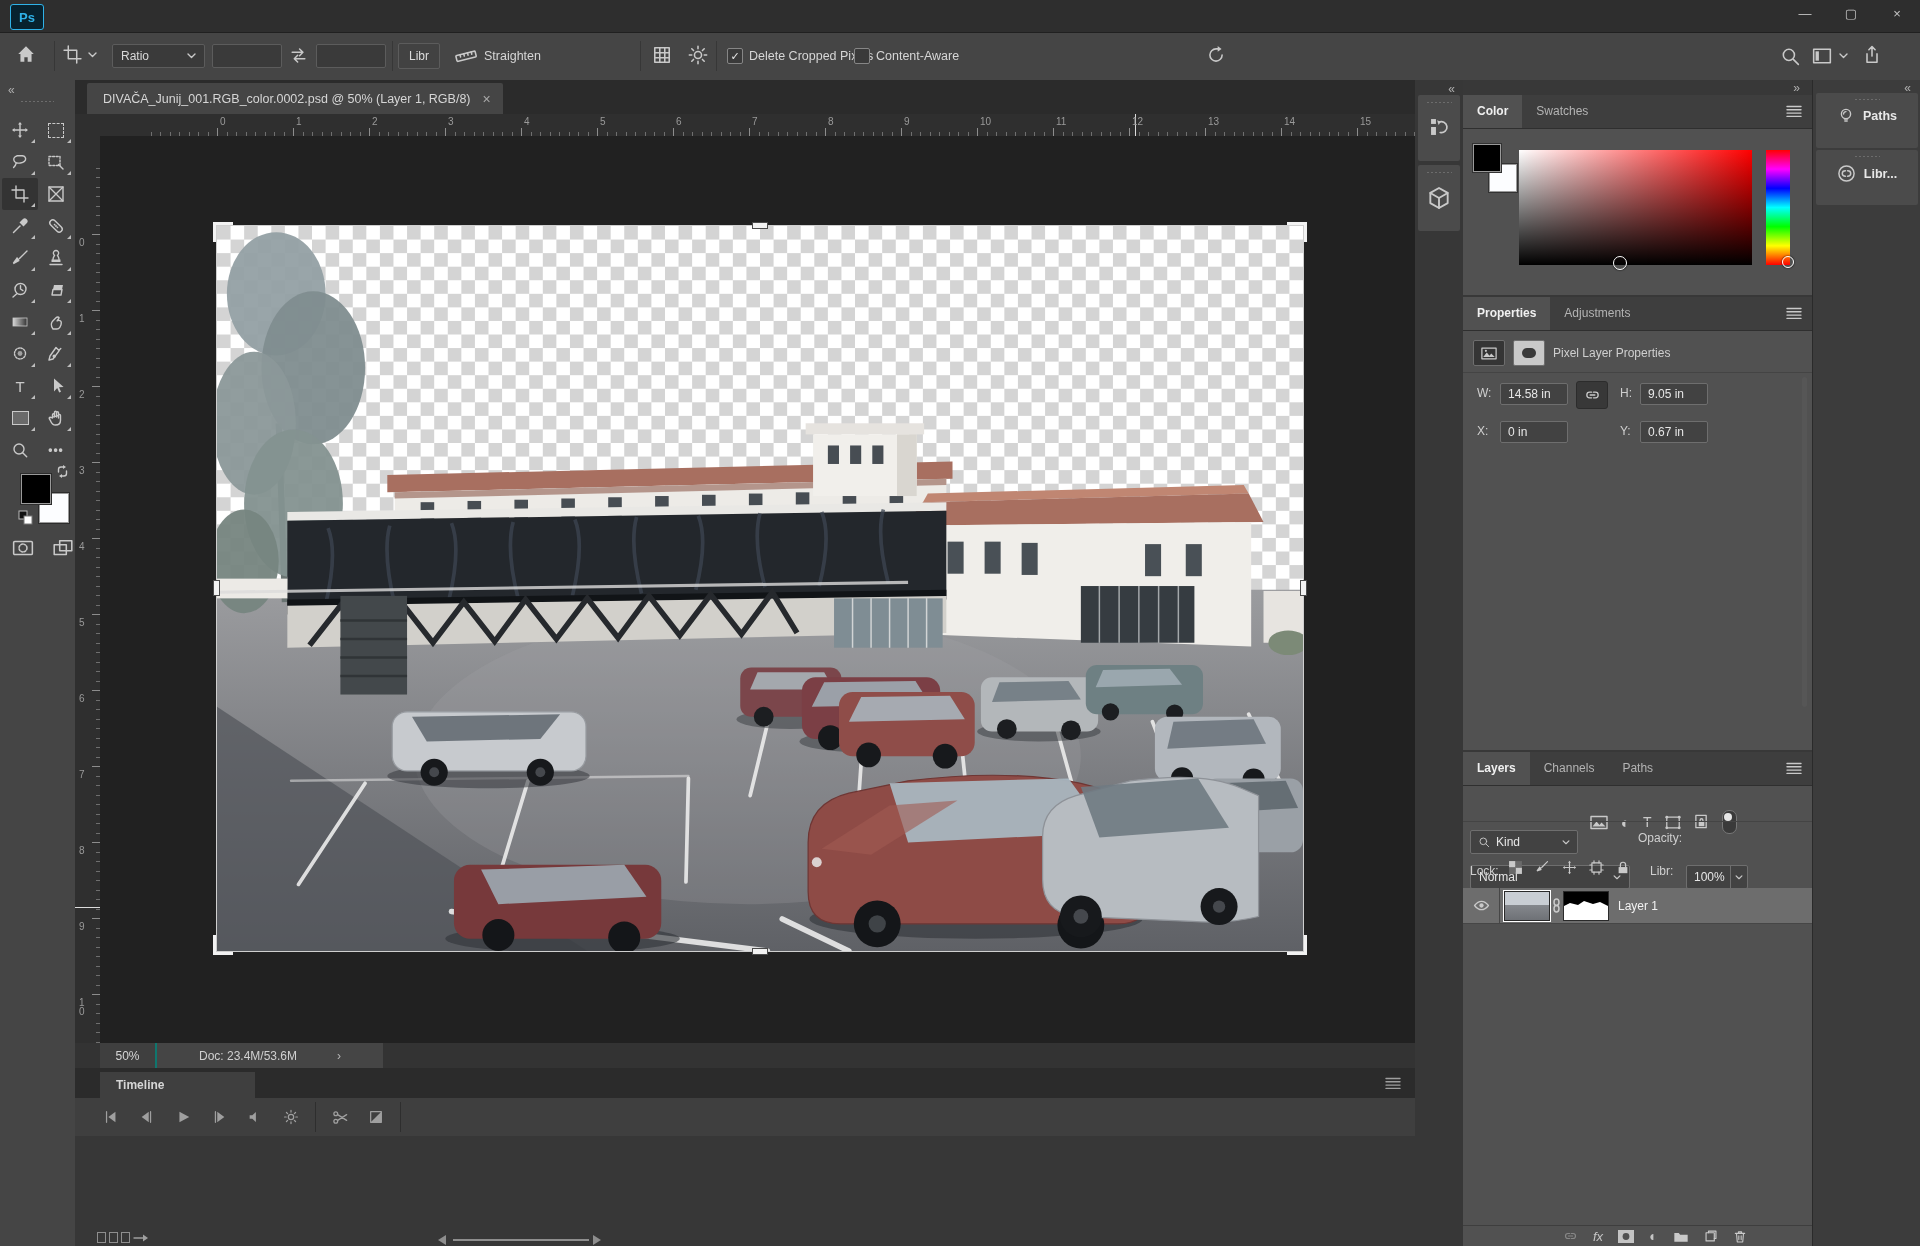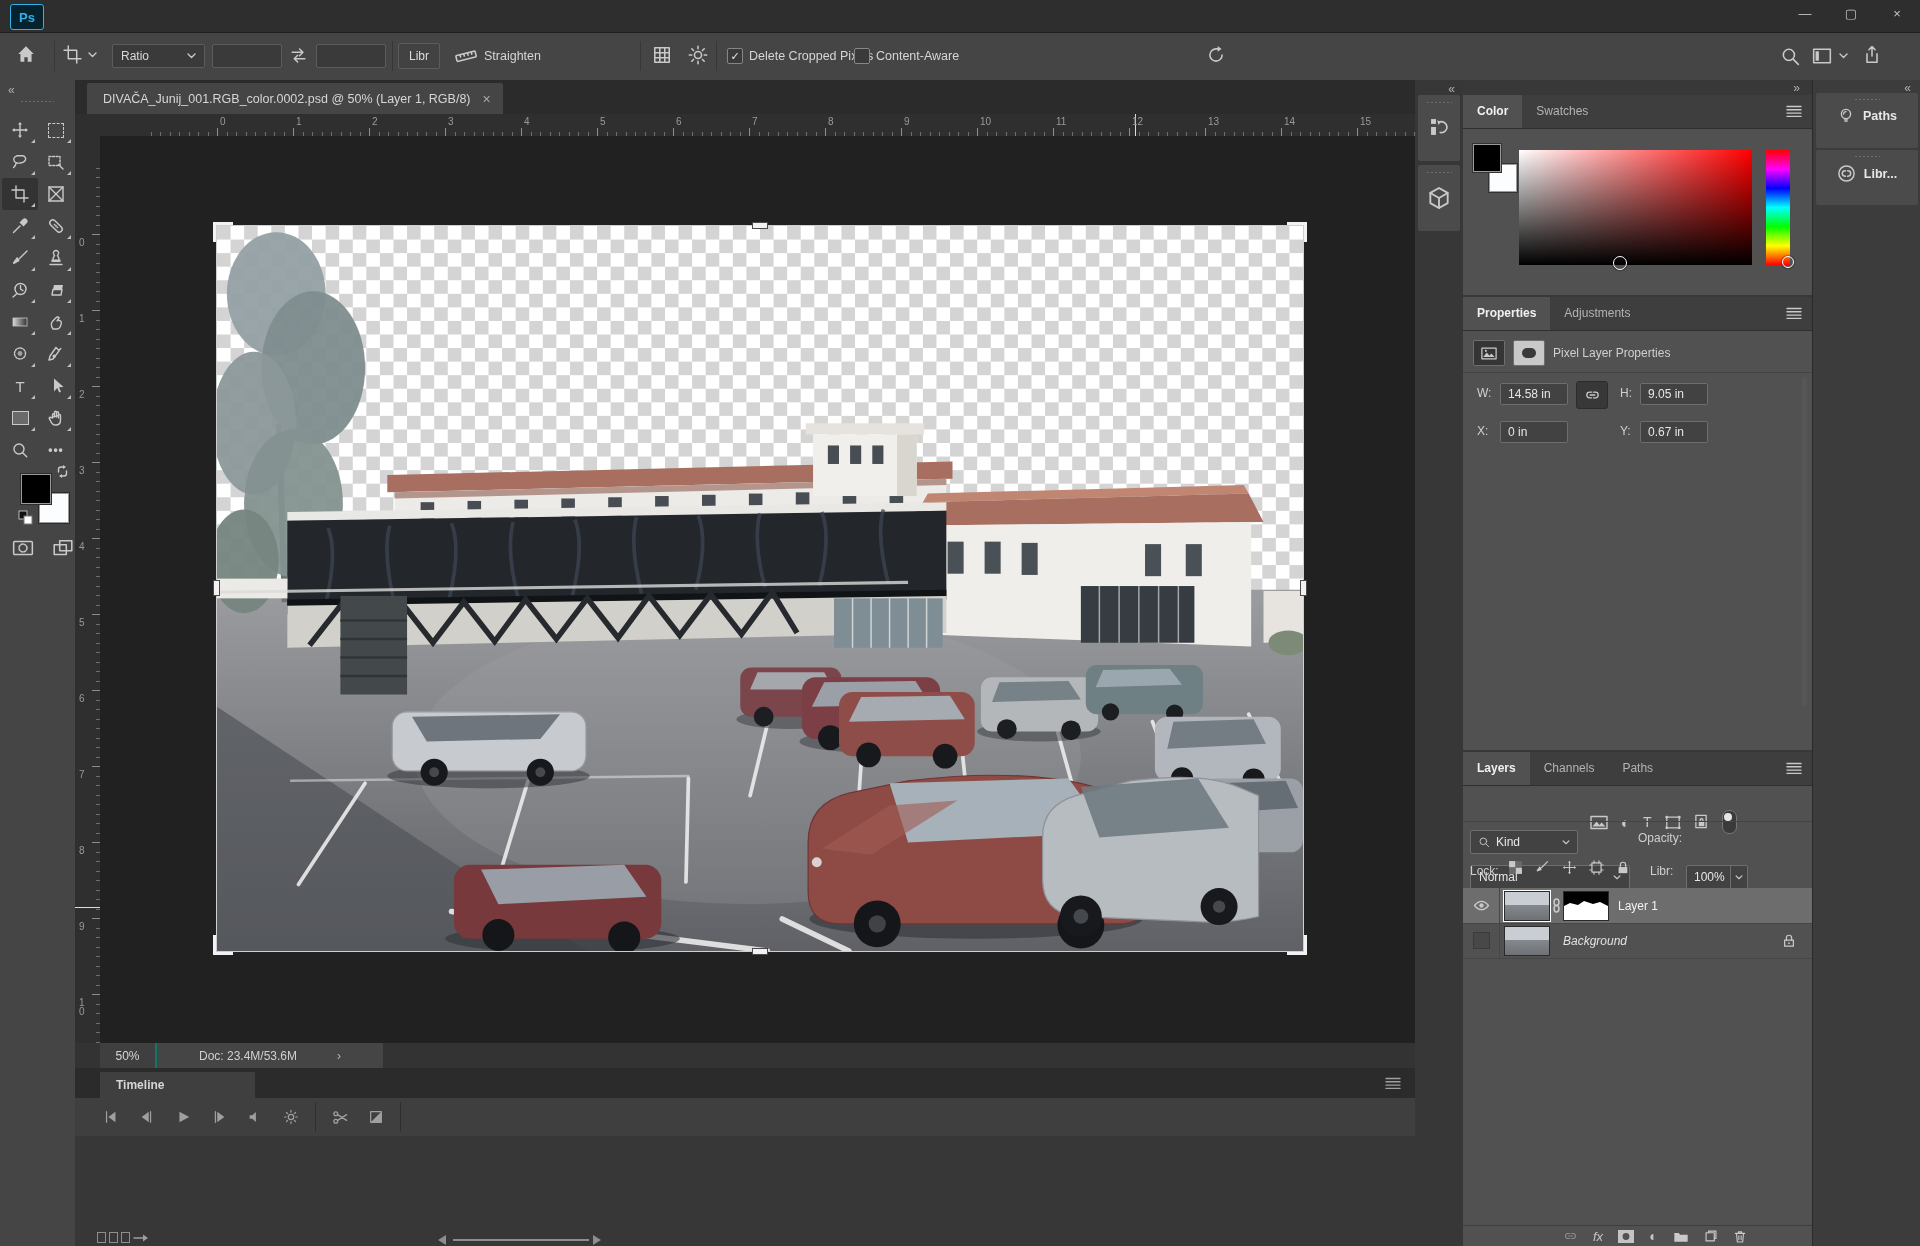--- a/index.html
+++ b/index.html
@@ -1100,32 +1100,20 @@
         <svg class="ic" width="11" height="15" viewBox="0 0 10 14" style="margin:0 1px">
             <ellipse cx="5" cy="4" rx="2.3" ry="3"></ellipse>
             <ellipse cx="5" cy="10" rx="2.3" ry="3"></ellipse>
           </svg>
         <svg width="44" height="28" style="border:1px solid #2a2a2a">
             <rect width="44" height="28" fill="#000"></rect>
             <path d="M0 28V14l6-3 8 2 6-4 9 3 7-2 8 4v14z" fill="#fff"></path>
           </svg>
         <span style="margin-left:9px;color:#f2f2f2">Layer 1</span>
       </div>
-      <div class="lrow" style="top:171px">
-        <div class="eyecell">
-          <div style="width:15px;height:15px;background:#484848;border:1px solid #3a3a3a"></div>
-        </div>
-        <div class="lthumb" style="margin-left:4px"></div>
-        <span style="margin-left:13px;font-style:italic;color:#e2e2e2">Background</span>
-        <svg class="ic" width="14" height="15" viewBox="0 0 16 17" style="margin-left:auto;margin-right:16px">
-            <rect x="3" y="8" width="10" height="7"></rect>
-            <path d="M5 8V5.5a3 3 0 0 1 6 0V8"></path>
-            <circle class="f" cx="8" cy="11.5" r="1"></circle>
-          </svg>
-      </div>
 
       <div class="abs" style="left:0;top:473px;width:349px;height:21px;border-top:1px solid #3e3e3e;display:flex;align-items:center;gap:15px;padding-left:100px;box-sizing:border-box">
         <svg class="ic dim" width="15" height="12" viewBox="0 0 18 14">
             <path d="M8 4H6a3 3 0 0 0 0 6h2M10 4h2a3 3 0 0 1 0 6h-2M6.5 7h5" opacity=".7"></path>
           </svg>
         <span style="font-style:italic;color:#c4c4c4;font-size:13px">fx</span>
         <svg width="16" height="13" viewBox="0 0 16 13">
             <rect width="16" height="13" fill="#c4c4c4"></rect>
             <circle cx="8" cy="6.5" r="3.4" fill="#515151"></circle>
           </svg>

